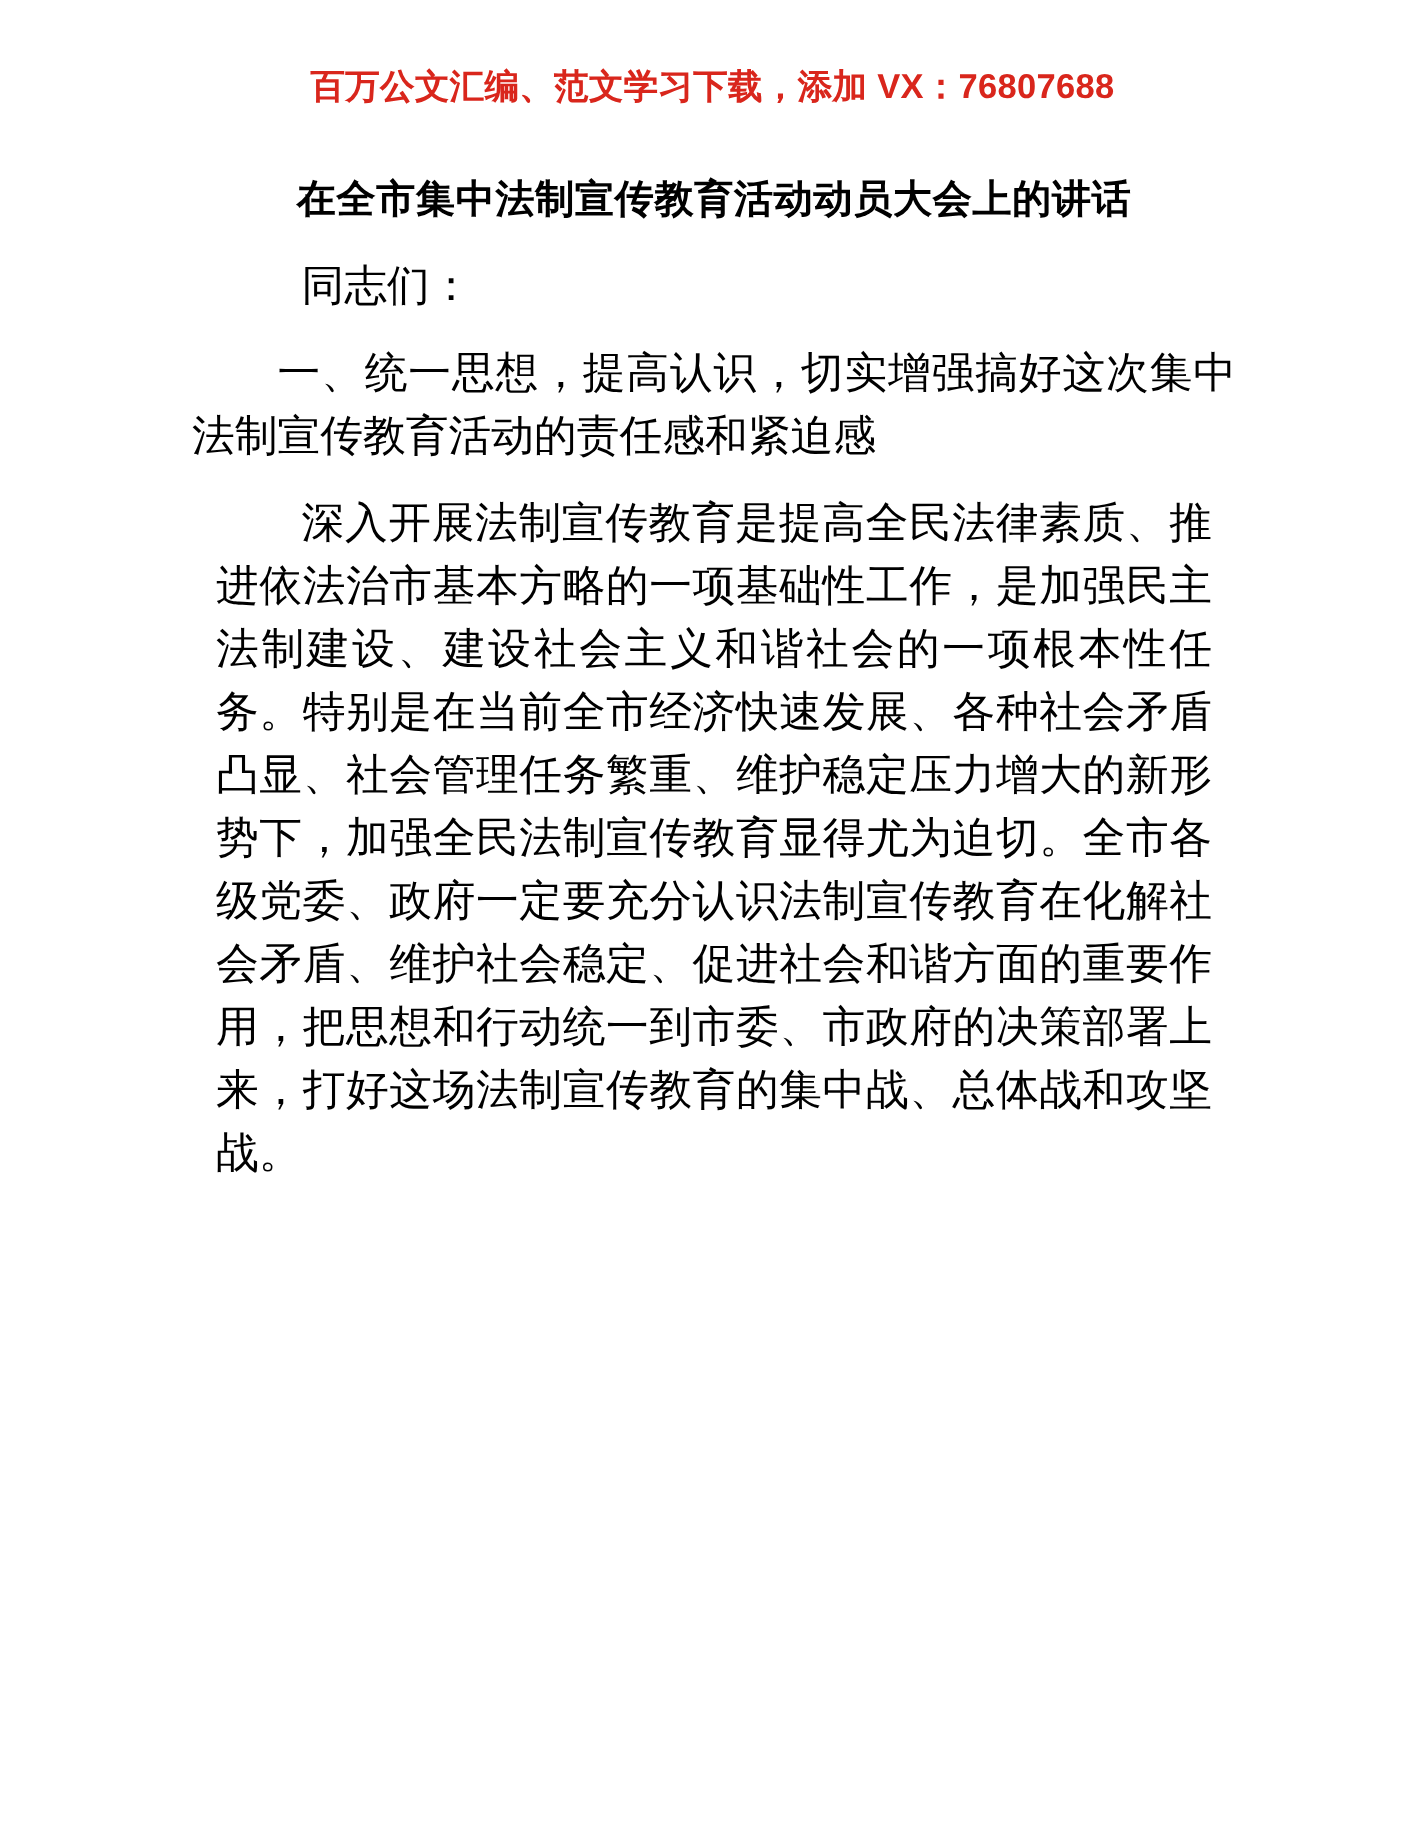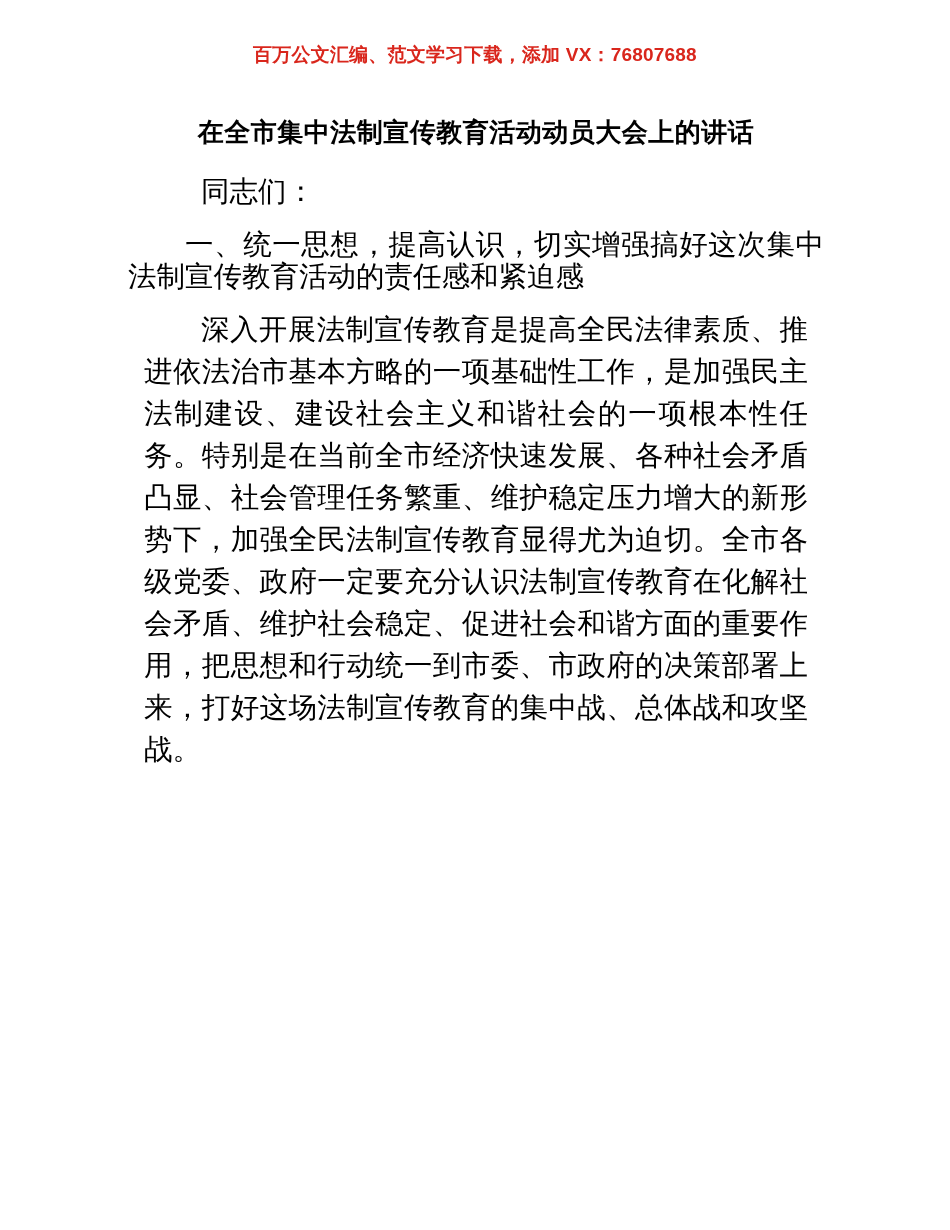--- a/index.html
+++ b/index.html
@@ -20,21 +20,21 @@
     height: 1230px;
     background: #ffffff;
     box-sizing: border-box;
   }
   .promo-banner {
     position: absolute;
     top: 44px;
     left: 0;
     width: 950px;
     text-align: center;
-    font-size: 19px;
+    font-size: 23px;
     font-weight: bold;
     color: #d9261c;
     letter-spacing: 0.2px;
     line-height: 1.2;
   }
   .doc-body {
     position: absolute;
     top: 110px;
     left: 128px;
     width: 696px;
@@ -54,21 +54,21 @@
     text-align: justify;
     text-justify: inter-ideograph;
     text-indent: 2em;
     letter-spacing: 0px;
   }
   .para + .para {
     margin-top: 12px;
   }
   .section-heading {
     font-size: 28.5px;
-    line-height: 32px;
+    line-height: 42px;
     margin: 12px 0 0 0;
     text-align: justify;
     text-justify: inter-ideograph;
     text-indent: 2em;
     font-weight: normal;
   }
 </style>
 </head>
 <body>
 

